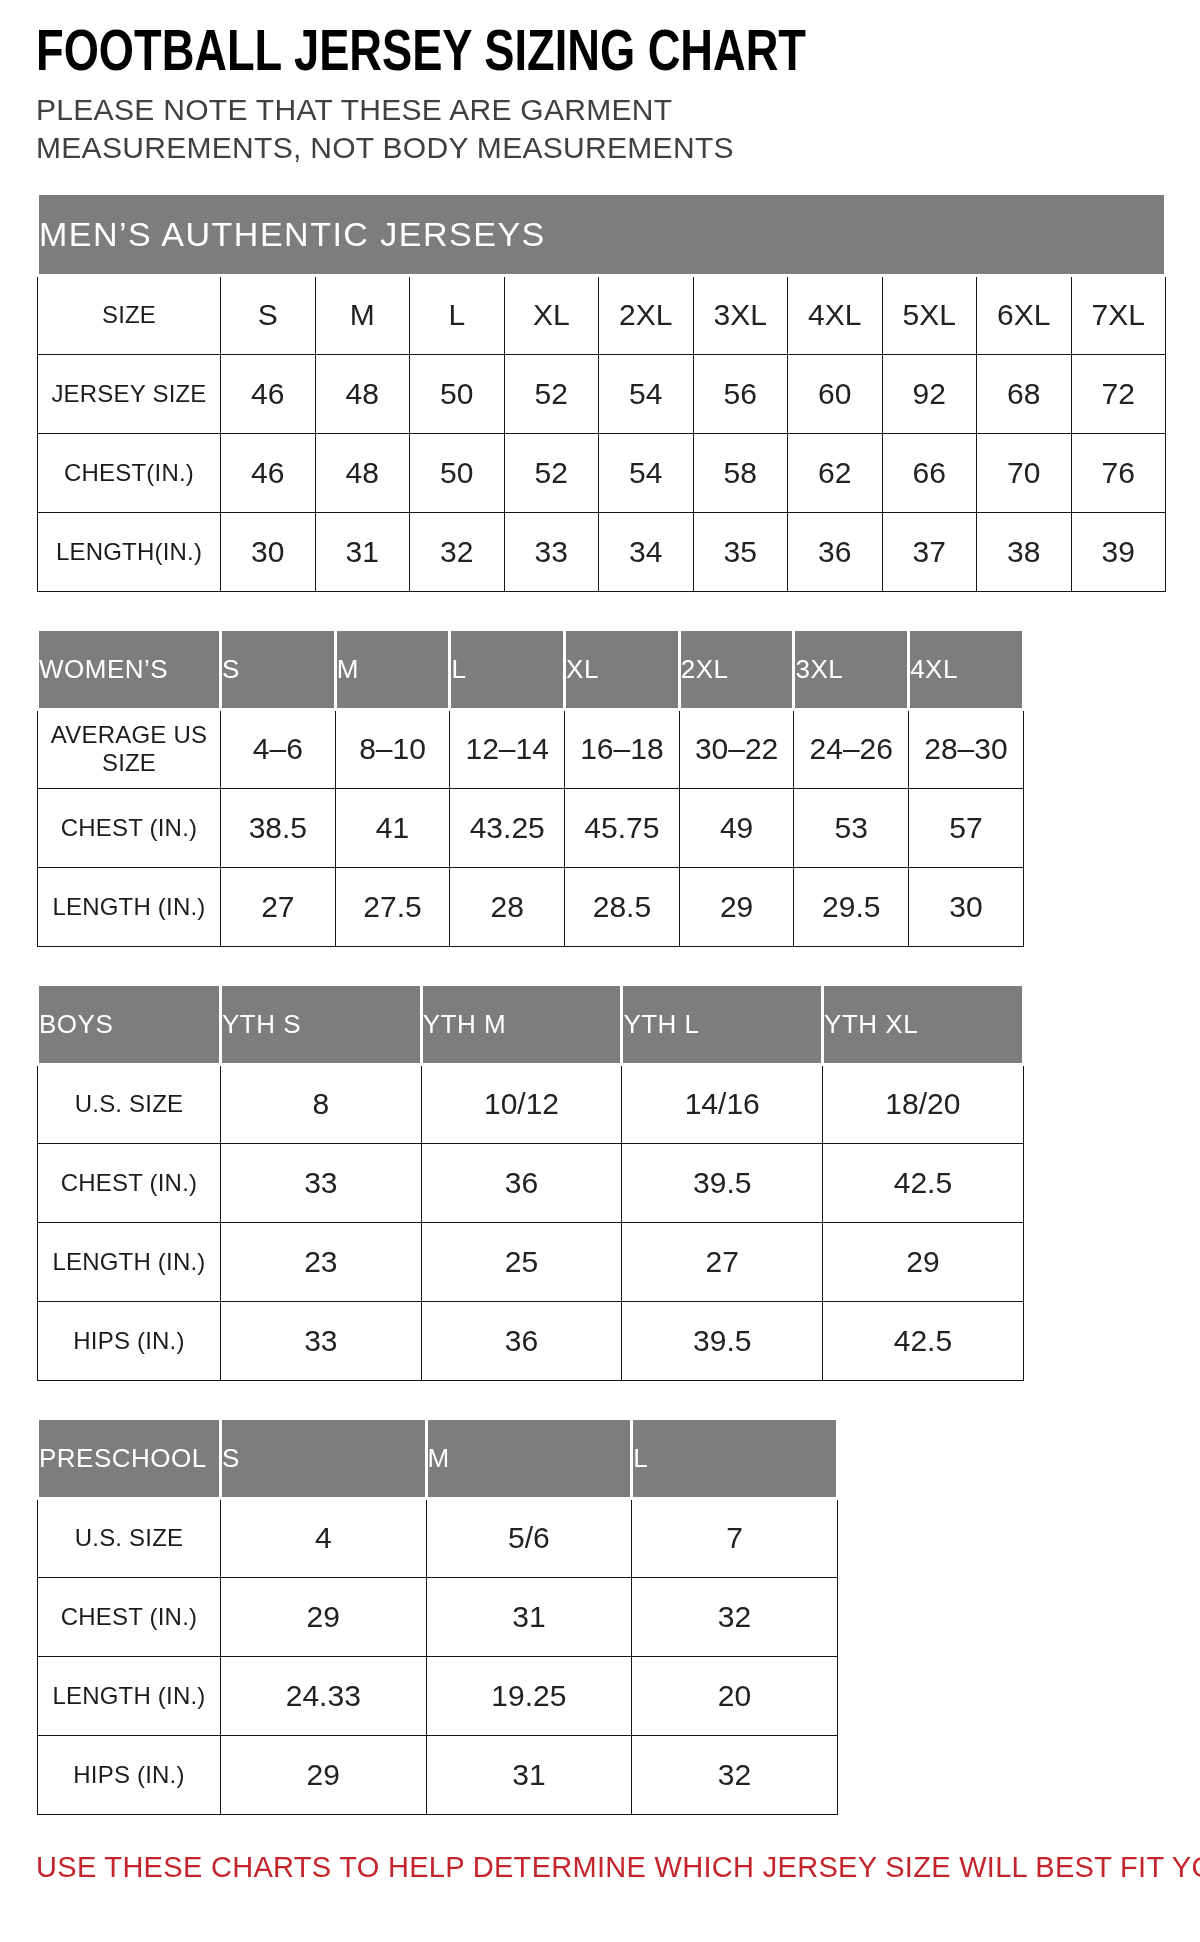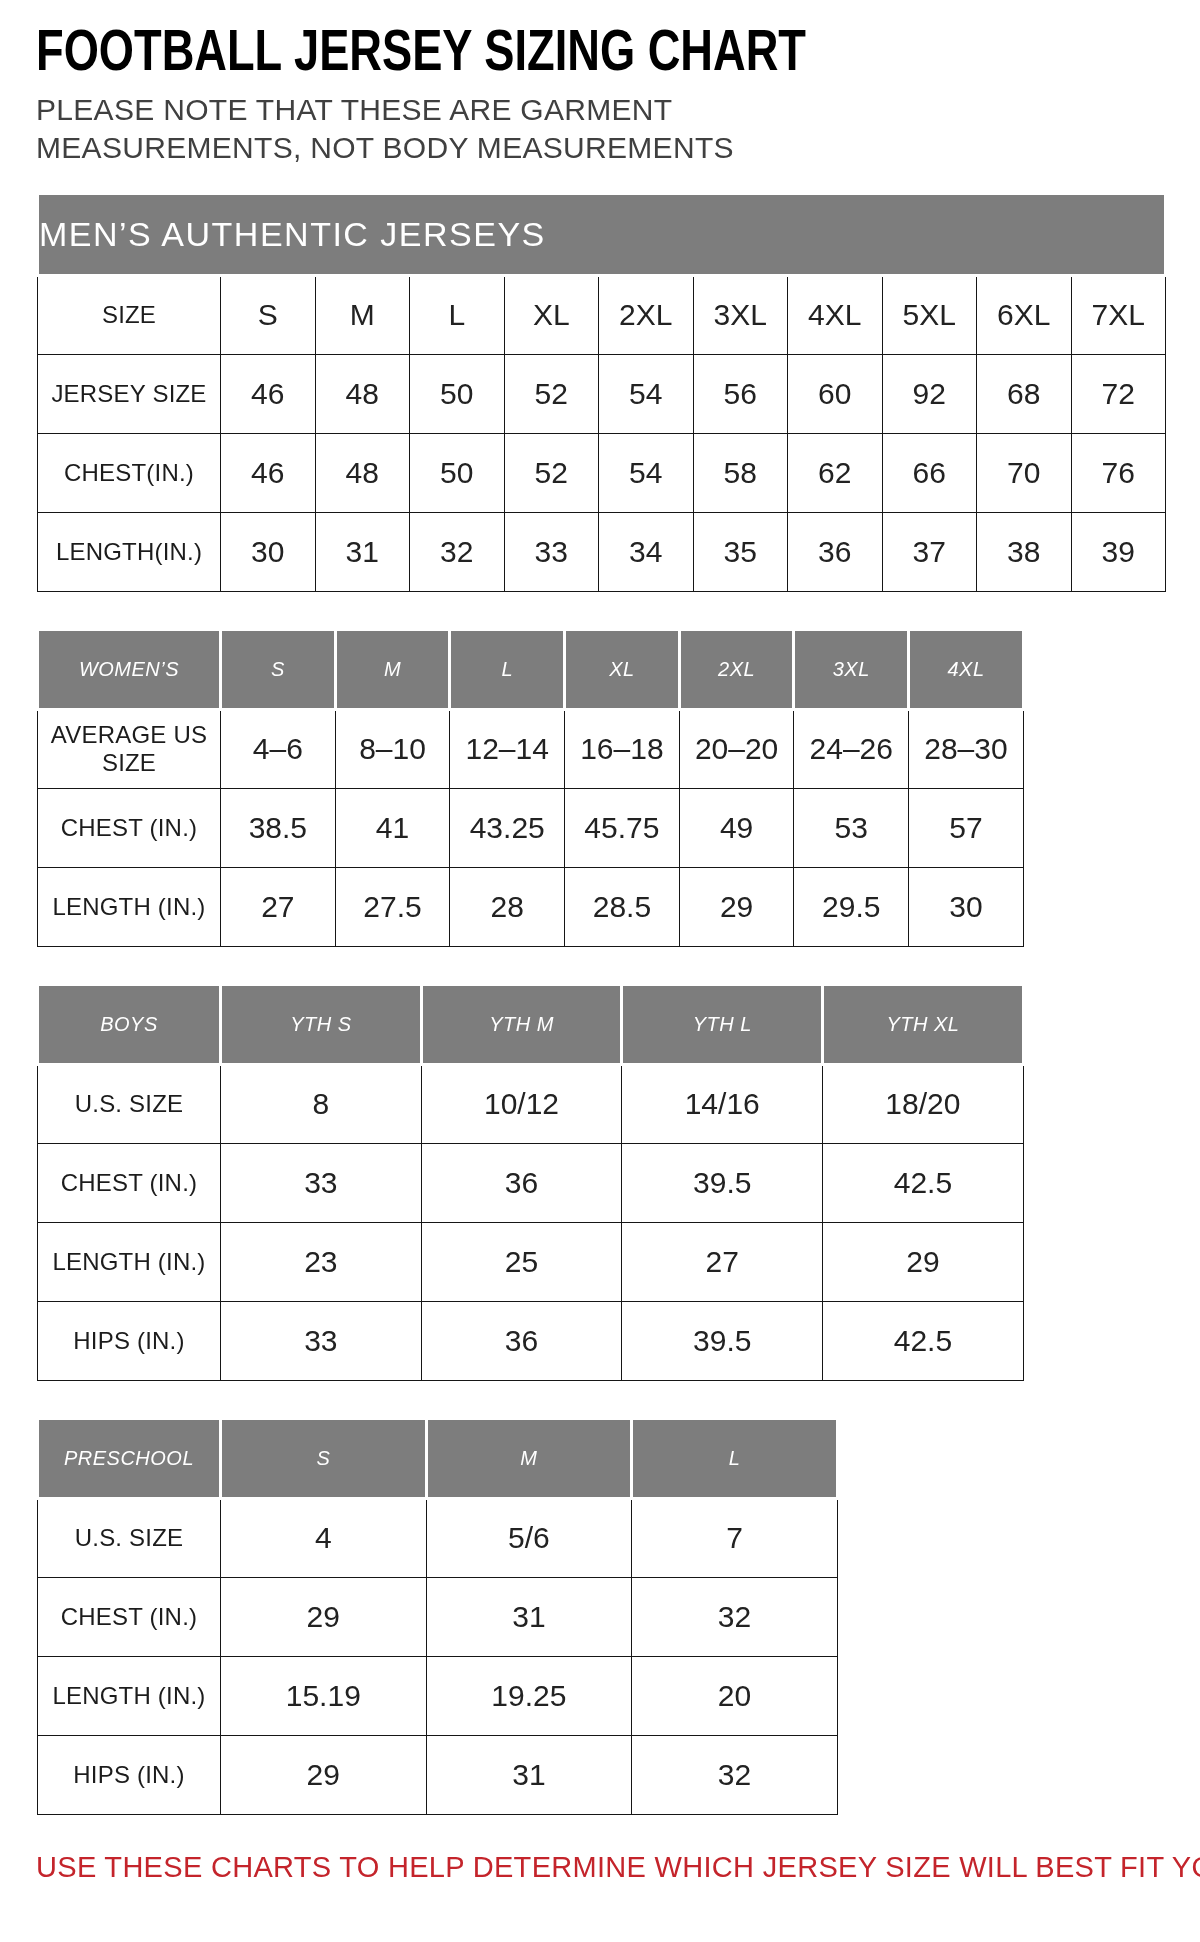--- a/index.html
+++ b/index.html
@@ -51,26 +51,25 @@
     letter-spacing: 1.5px;
     height: 82px;
     text-align: left;
     border: 3px solid #ffffff;
   }
   
   tr.hdr th {
     background: #7d7d7d;
     color: #ffffff;
     font-weight: 400;
-    font-size: 20px;
+    font-size: 26px;
     height: 80px;
-    text-align: center;
+    text-align: left;
     border: 3px solid #ffffff;
     letter-spacing: 0.5px;
-    font-style: italic;
   }
   tbody td {
     border: 1px solid #161616;
     height: 79px;
     text-align: center;
     vertical-align: middle;
     font-size: 30px;
     color: #222222;
     background: #ffffff;
   }
@@ -186,21 +185,21 @@
         <th>4XL</th>
       </tr>
     </thead>
     <tbody>
       <tr>
         <td class="lbl">AVERAGE US SIZE</td>
         <td>4–6</td>
         <td>8–10</td>
         <td>12–14</td>
         <td>16–18</td>
-        <td>20–20</td>
+        <td>30–22</td>
         <td>24–26</td>
         <td>28–30</td>
       </tr>
       <tr>
         <td class="lbl">CHEST (IN.)</td>
         <td>38.5</td>
         <td>41</td>
         <td>43.25</td>
         <td>45.75</td>
         <td>49</td>
@@ -289,21 +288,21 @@
         <td>7</td>
       </tr>
       <tr>
         <td class="lbl">CHEST (IN.)</td>
         <td>29</td>
         <td>31</td>
         <td>32</td>
       </tr>
       <tr>
         <td class="lbl">LENGTH (IN.)</td>
-        <td>15.19</td>
+        <td>24.33</td>
         <td>19.25</td>
         <td>20</td>
       </tr>
       <tr>
         <td class="lbl">HIPS (IN.)</td>
         <td>29</td>
         <td>31</td>
         <td>32</td>
       </tr>
     </tbody>

